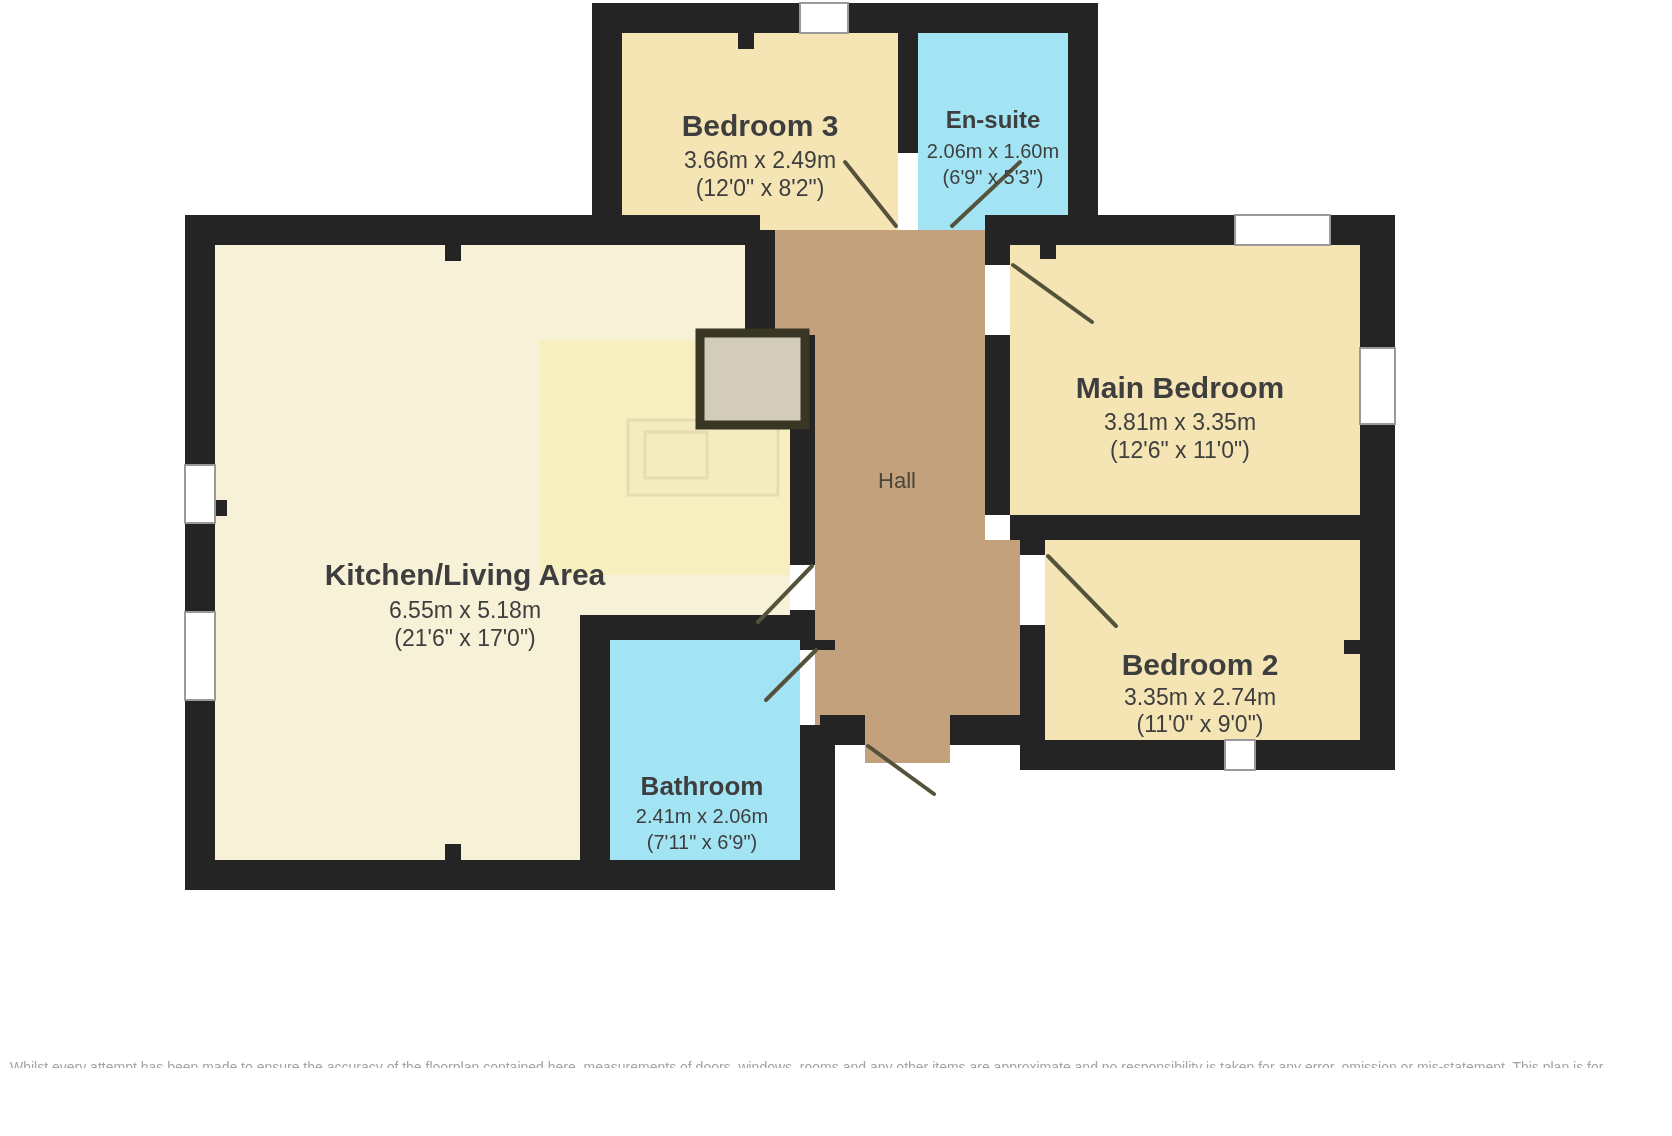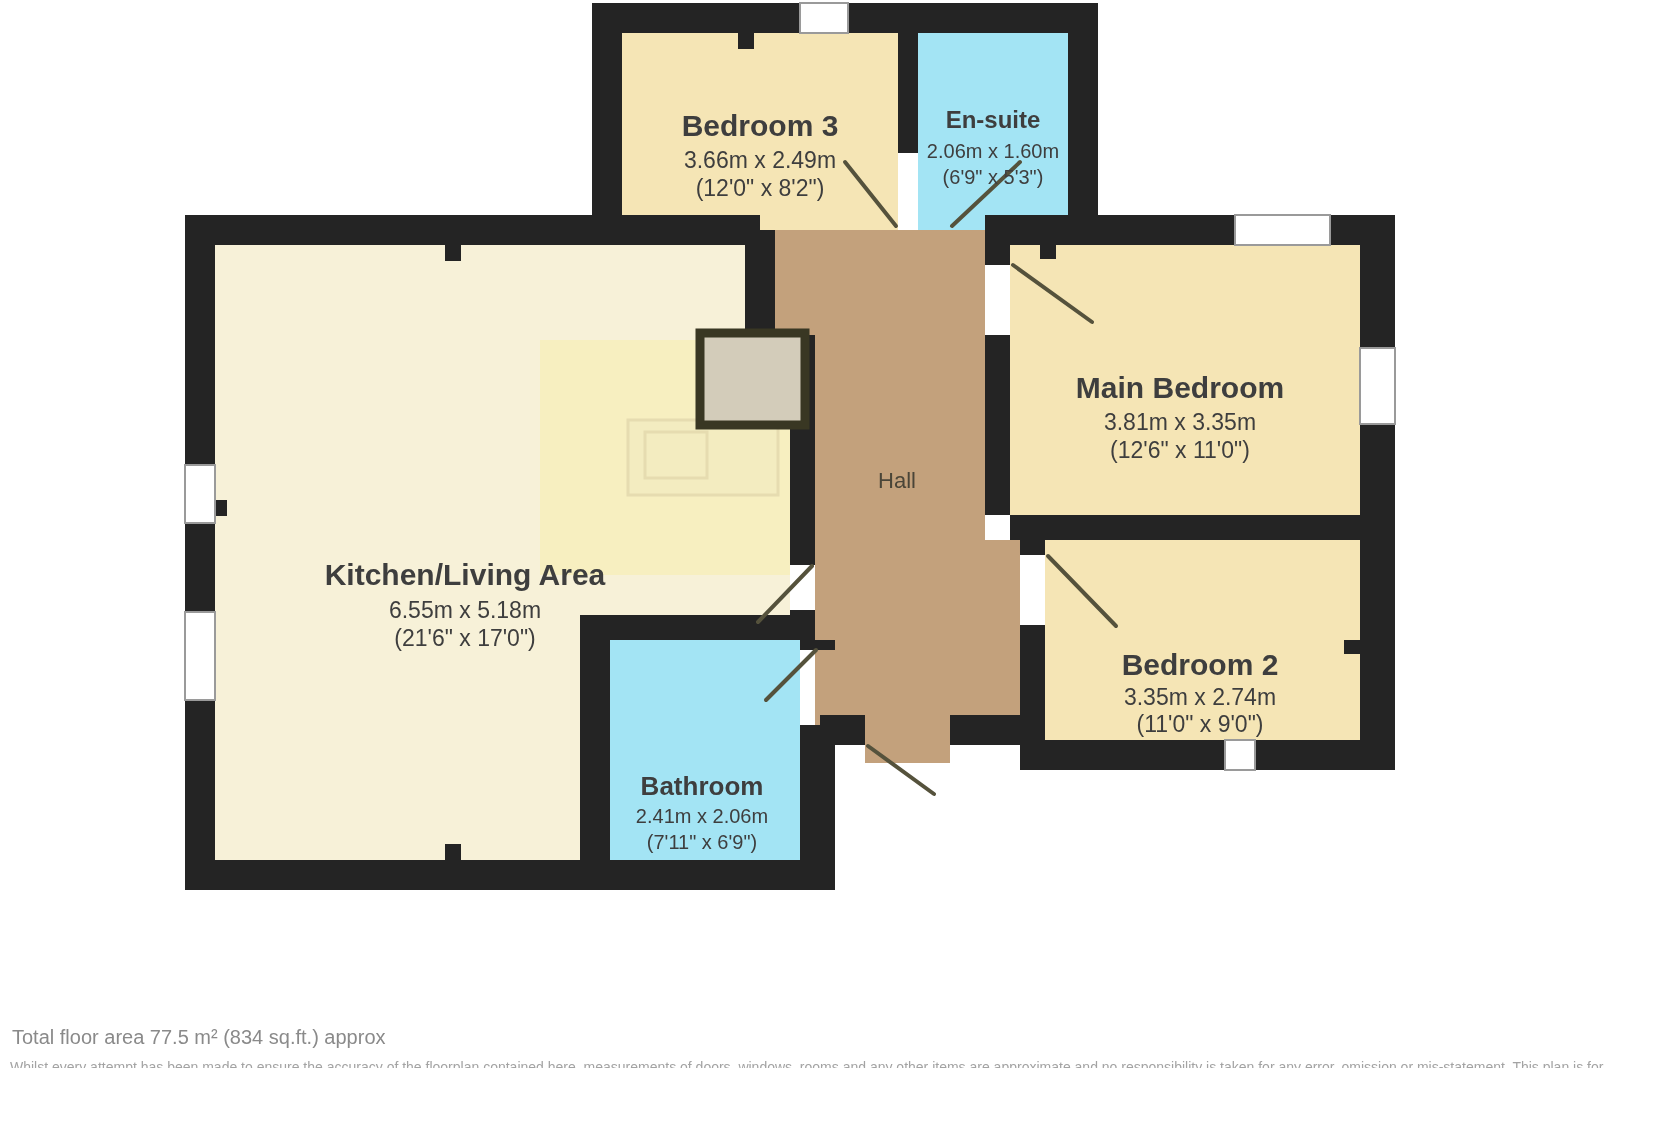--- a/index.html
+++ b/index.html
@@ -128,16 +128,15 @@
       <text class="room-name" x="1200" y="675">Bedroom 2</text>
       <text class="room-dim" x="1200" y="705">3.35m x 2.74m</text>
       <text class="room-dim" x="1200" y="732">(11'0" x 9'0")</text>
 
       <text class="room-name" style="font-size:26px" x="702" y="795">Bathroom</text>
       <text class="room-dim-sm" x="702" y="823">2.41m x 2.06m</text>
       <text class="room-dim-sm" x="702" y="849">(7'11" x 6'9")</text>
     </g>
   </svg>
 
-  <div class="total-area">Total floor area 77.5 m² (834 sq.ft.) approx</div>
   <div class="disclaimer">Whilst every attempt has been made to ensure the accuracy of the floorplan contained here, measurements of doors, windows, rooms and any other items are approximate and no responsibility is taken for any error, omission or mis-statement. This plan is for illustrative purposes only and should be used as such by any prospective purchaser. The services, systems and appliances shown have not been tested and no guarantee as to their operability or efficiency can be given. Made with Metropix ©2023</div>
 
 </div>
 
 </body></html>

